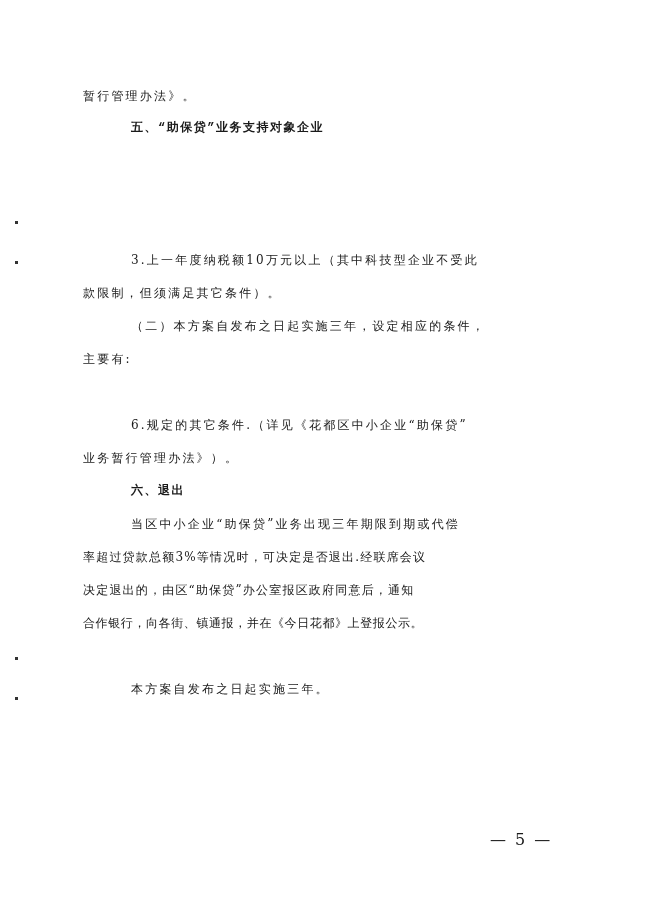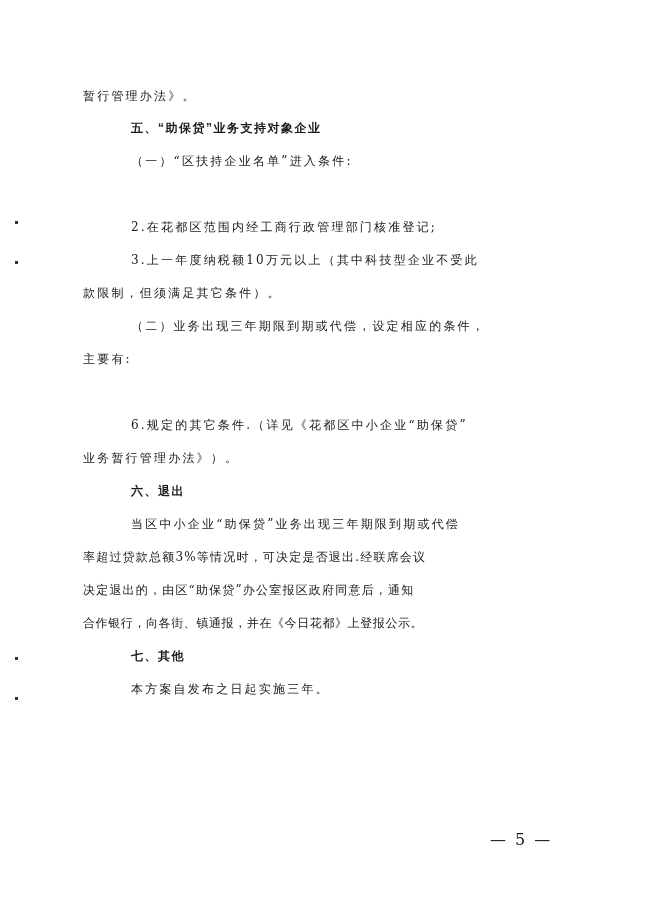--- a/index.html
+++ b/index.html
@@ -6,46 +6,43 @@
   body {
     width: 650px; height: 920px; background: #ffffff; position: relative; overflow: hidden;
     font-family: "DejaVu Serif", "Liberation Serif", serif; color: #1a1a1a;
   }
   .page { position: absolute; left: 0; top: 0; width: 650px; height: 920px; }
   .line {
     position: absolute; left: 83px; width: 475px; font-size: 12px; line-height: 24px;
     white-space: nowrap; letter-spacing: 2.2px;
   }
   .indent { left: 131px; width: 427px; }
-  .heading { font-family: Liberation Sans, sans-serif; font-weight: bold; letter-spacing: 1.5px; }
+  .heading { font-family: Liberation Mono, monospace; font-weight: bold; letter-spacing: 1.5px; }
   .page-number {
     position: absolute; left: 490px; top: 830px; font-size: 16px; letter-spacing: 2px;
   }
   .hole { position: absolute; width: 3px; height: 3px; background: #333; left: 15px; }
 </style>
 </head>
 <body>
 
 <div class="page">
   <div class="line" style="top:84px">暂行管理办法》。</div>
   <div class="line indent heading" style="top:116px">五、“助保贷”业务支持对象企业</div>
-  <div class="line indent" style="top:149px">（一）“区扶持企业名单”进入条件:</div>
-  <div class="line indent" style="top:215px">2.在花都区范围内经工商行政管理部门核准登记;</div>
   <div class="line indent" style="top:248px">3.上一年度纳税额10万元以上（其中科技型企业不受此</div>
   <div class="line" style="top:281px">款限制，但须满足其它条件）。</div>
-  <div class="line indent" style="top:314px">（二）业务出现三年期限到期或代偿，设定相应的条件，</div>
+  <div class="line indent" style="top:314px">（二）本方案自发布之日起实施三年，设定相应的条件，</div>
   <div class="line" style="top:347px">主要有:</div>
   <div class="line indent" style="top:413px">6.规定的其它条件.（详见《花都区中小企业“助保贷”</div>
   <div class="line" style="top:446px">业务暂行管理办法》）。</div>
   <div class="line indent" style="top:512px">当区中小企业“助保贷”业务出现三年期限到期或代偿</div>
   <div class="line indent heading" style="top:479px">六、退出</div>
   <div class="line" style="top:545px; letter-spacing:1.2px">率超过贷款总额3%等情况时，可决定是否退出.经联席会议</div>
   <div class="line" style="top:611px; letter-spacing:0.6px">合作银行，向各街、镇通报，并在《今日花都》上登报公示。</div>
   <div class="line" style="top:578px; letter-spacing:1.2px">决定退出的，由区“助保贷”办公室报区政府同意后，通知</div>
-  <div class="line indent heading" style="top:644px">七、其他</div>
   <div class="line indent" style="top:677px">本方案自发布之日起实施三年。</div>
 
   <div class="page-number">— 5 —</div>
 
   <div class="hole" style="top:221px"></div>
   <div class="hole" style="top:261px"></div>
   <div class="hole" style="top:657px"></div>
   <div class="hole" style="top:697px"></div>
 </div>
 

